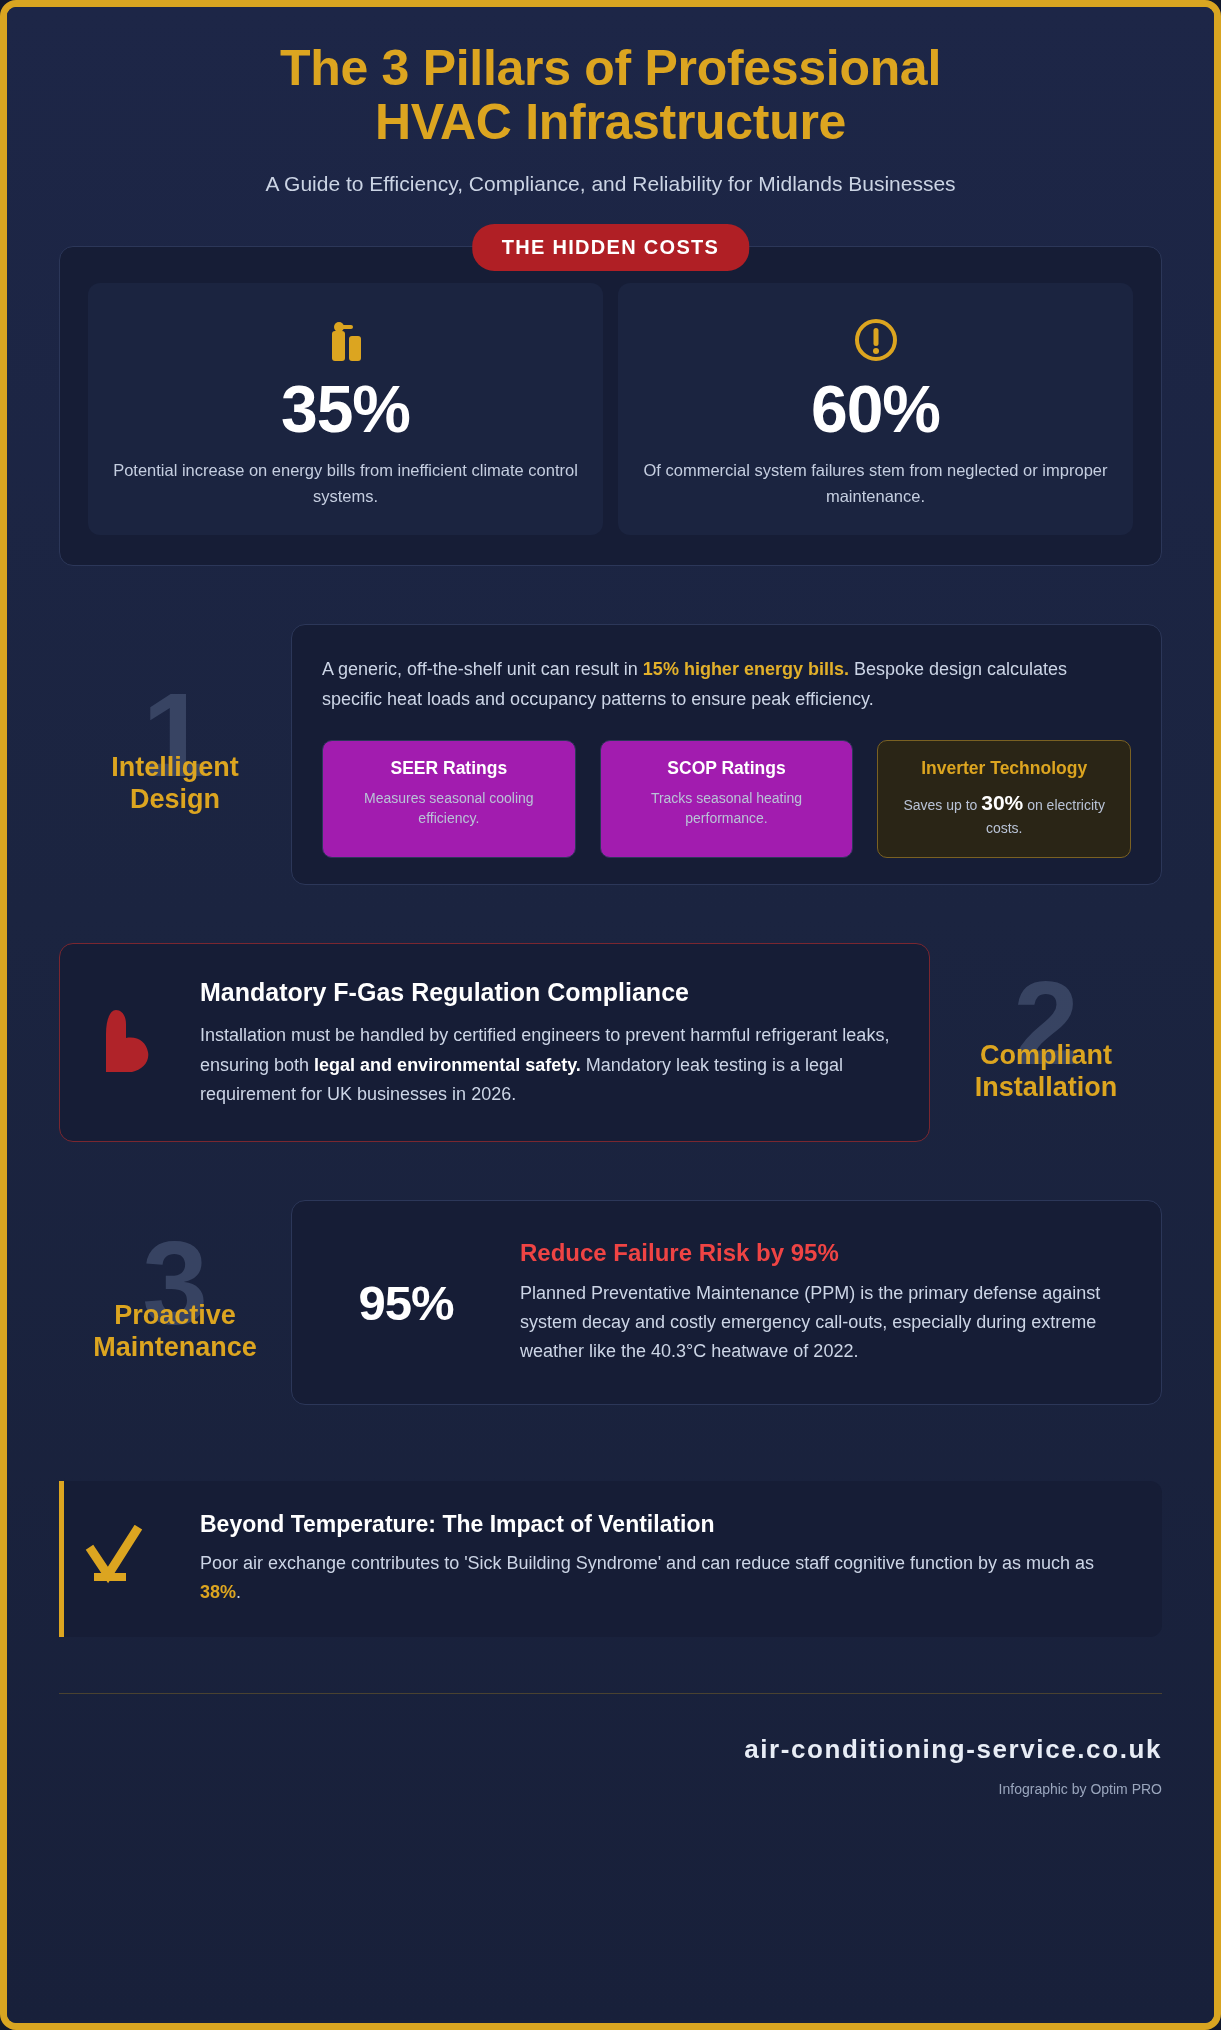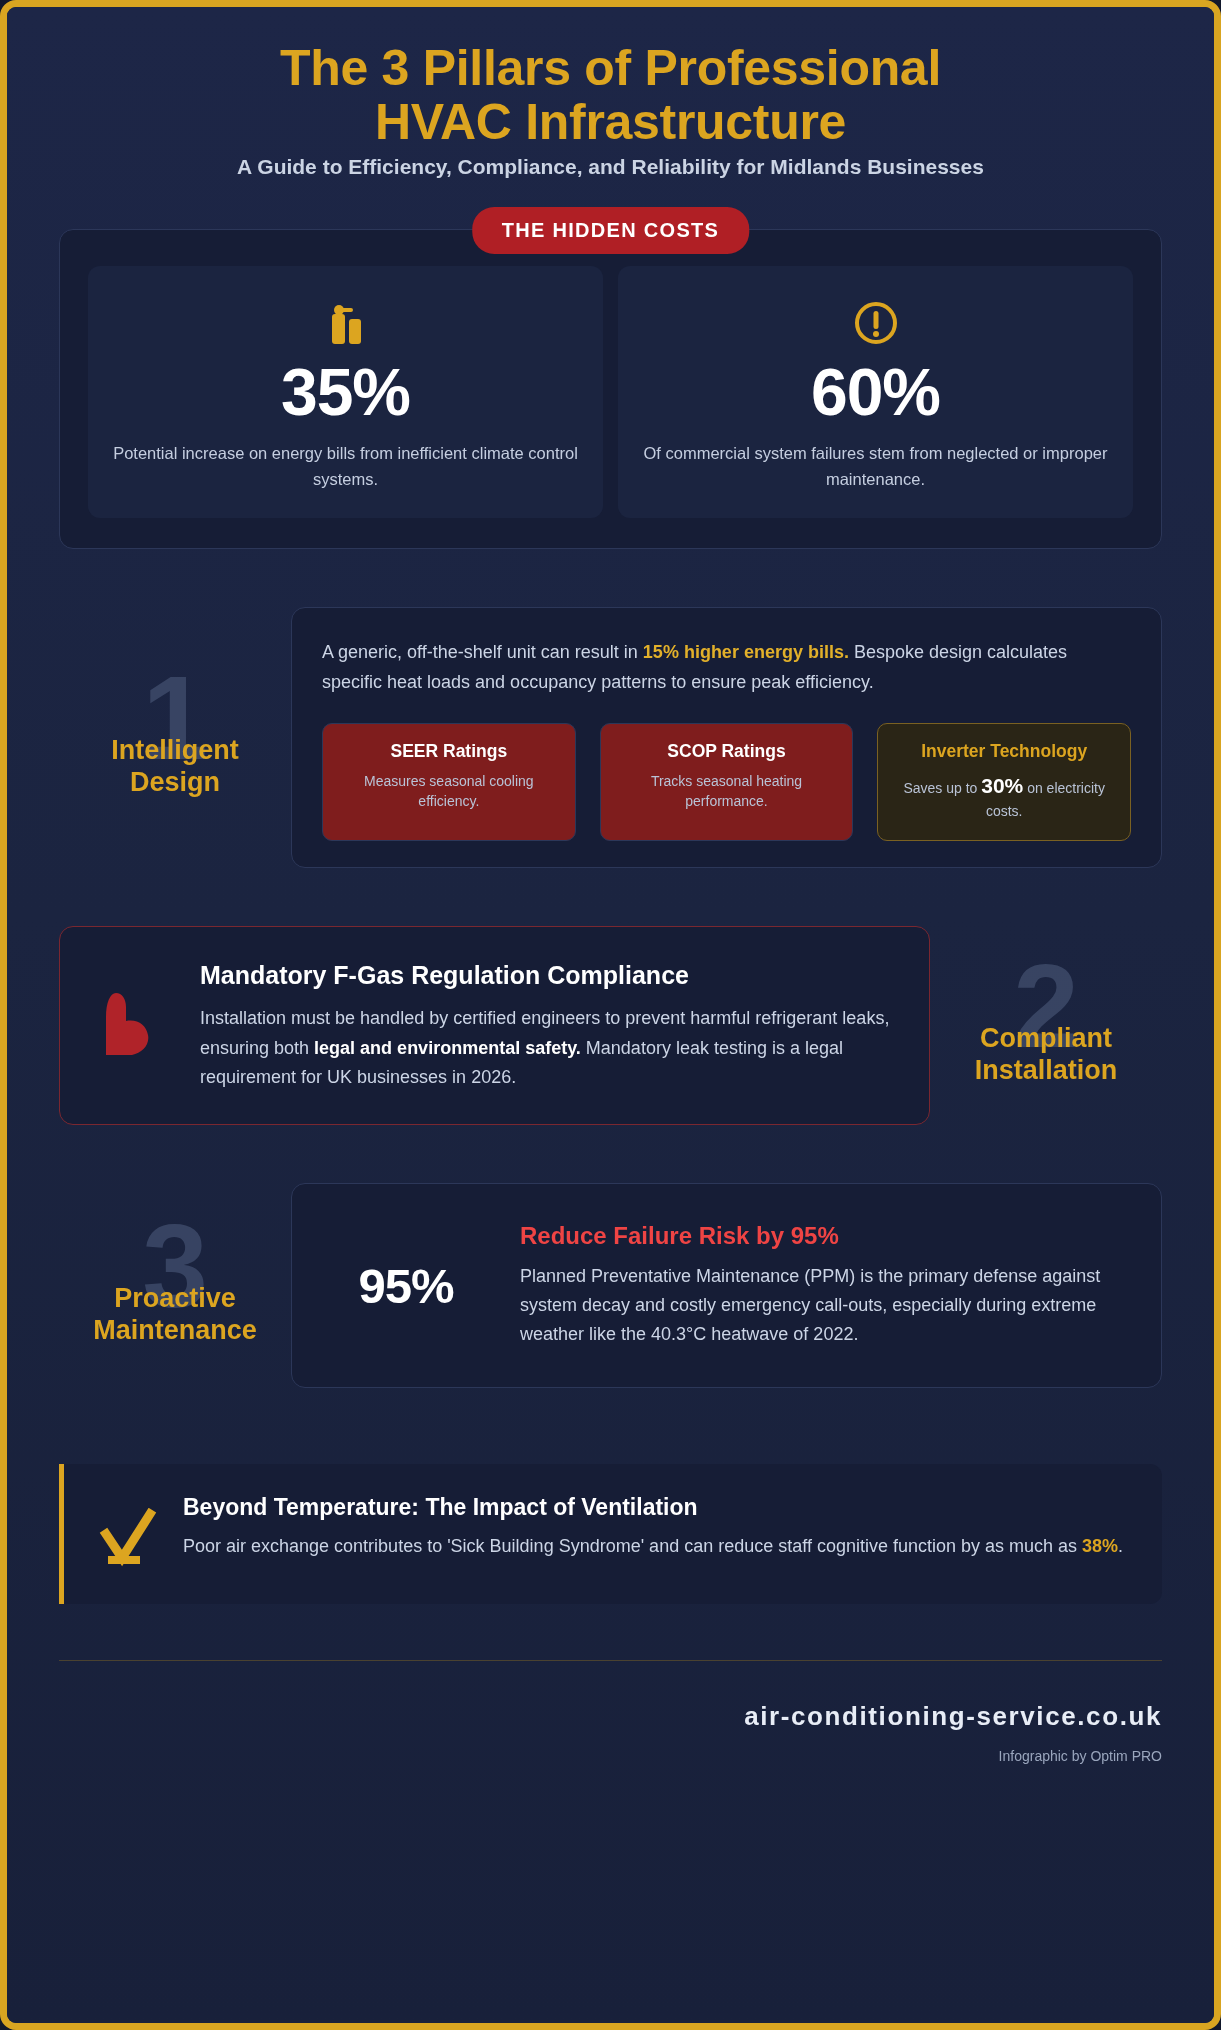--- a/index.html
+++ b/index.html
@@ -34,24 +34,24 @@
   .title {
     font-size: 50px;
     font-weight: bold;
     color: #dca520;
     line-height: 1.08;
     letter-spacing: -0.3px;
     margin: 0 auto;
     max-width: 920px;
   }
   .subtitle {
-    margin-top: 6px;
+    margin-top: 23px;
     font-size: 21px;
     color: #cbd4e4;
-    font-weight: 700;
+    font-weight: 400;
   }
 
   
   .costs-wrap {
     position: relative;
     margin-top: 50px;
   }
   .costs-badge {
     position: absolute;
     top: -22px;
@@ -152,21 +152,21 @@
   .p1-lead b { color: #e2b02a; }
   .mini-row {
     display: flex;
     gap: 24px;
     margin-top: 26px;
   }
   .mini {
     flex: 1;
     border: 1px solid #2c3759;
     border-radius: 10px;
-    background: #7f1d1d;
+    background: #a21caf;
     padding: 17px 14px 19px 14px;
     text-align: center;
     box-sizing: border-box;
   }
   .mini.highlight {
     border-color: #7a6122;
     background: #2a2516;
   }
   .mini-title {
     font-size: 17.5px;
@@ -235,23 +235,23 @@
     color: #ccd5e6;
     line-height: 1.62;
   }
 
   
   .vent-card {
     margin-top: 76px;
     border-left: 5px solid #dca520;
     border-radius: 0 12px 12px 0;
     background: #161d36;
-    padding: 30px 30px 30px 34px;
-    display: flex;
-    gap: 13px;
+    padding: 30px 30px 30px 20px;
+    display: flex;
+    gap: 44px;
     align-items: flex-start;
   }
   .vent-icon { flex: 0 0 72px; padding-top: 14px; }
   .vent-title {
     font-size: 23px;
     font-weight: bold;
     color: #ffffff;
     margin-bottom: 11px;
   }
   .vent-text {

